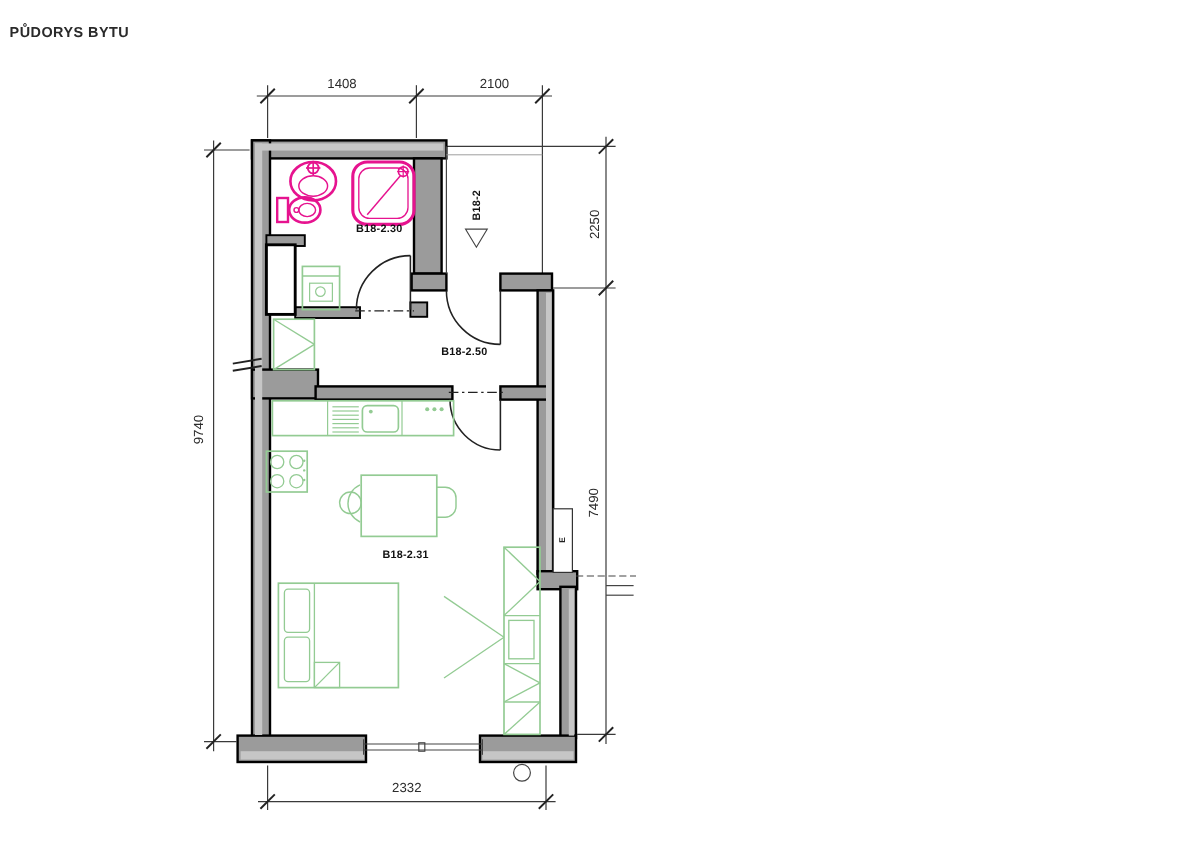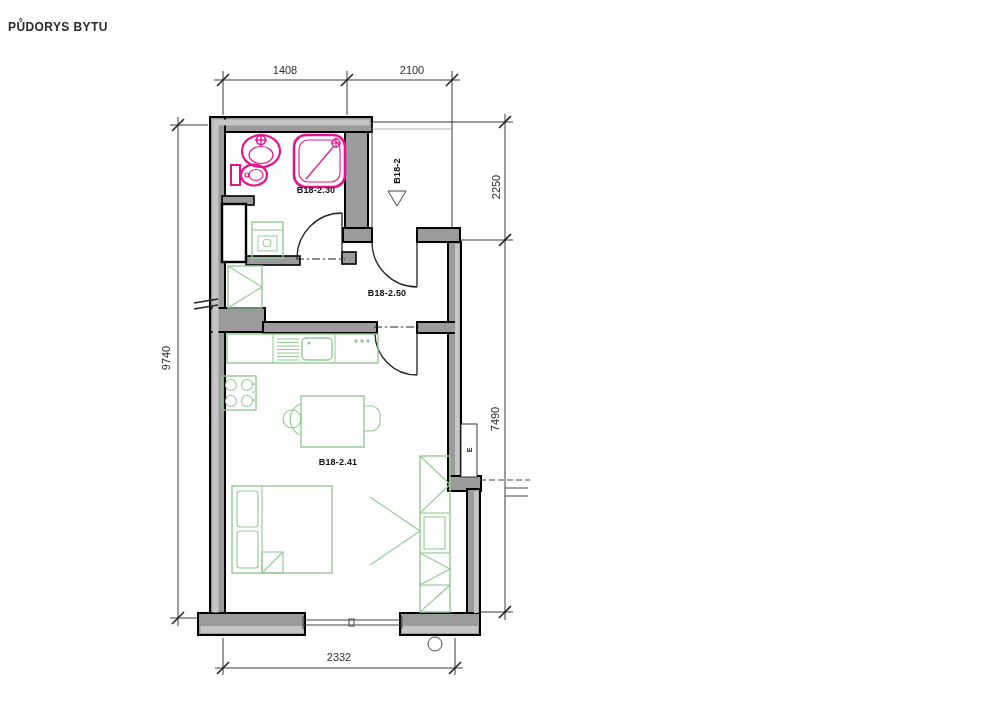--- a/index.html
+++ b/index.html
@@ -238,21 +238,21 @@
         <line class="green" x1="420" y1="585" x2="450" y2="569" stroke-width="1.1"></line>
         <line class="green" x1="420" y1="612" x2="450" y2="585" stroke-width="1.1"></line>
         <line class="green" x1="370" y1="497" x2="420" y2="531" stroke-width="1.1"></line>
         <line class="green" x1="370" y1="565" x2="420" y2="531" stroke-width="1.1"></line>
       </g>
     </g>
   </svg>
 
   <div class="lbl center" style="left:316px;top:190px;text-align:center;">B18-2.30</div>
   <div class="lbl center" style="left:371px;top:293px;margin-left:16px;">B18-2.50</div>
-  <div class="lbl center" style="left:338px;top:462px;">B18-2.41</div>
+  <div class="lbl center" style="left:338px;top:462px;">B18-2.31</div>
   <div class="lbl vert" style="left:397px;top:171px;">B18-2</div>
   <div class="ebox-lbl" style="left:469px;top:450px;">E</div>
 
   <div class="dimtext center" style="left:285px;top:70px;">1408</div>
   <div class="dimtext center" style="left:412px;top:70px;">2100</div>
   <div class="dimtext vert" style="left:496px;top:187px;">2250</div>
   <div class="dimtext vert" style="left:495px;top:419px;">7490</div>
   <div class="dimtext vert" style="left:166px;top:358px;">9740</div>
   <div class="dimtext center" style="left:339px;top:657px;">2332</div>
 

